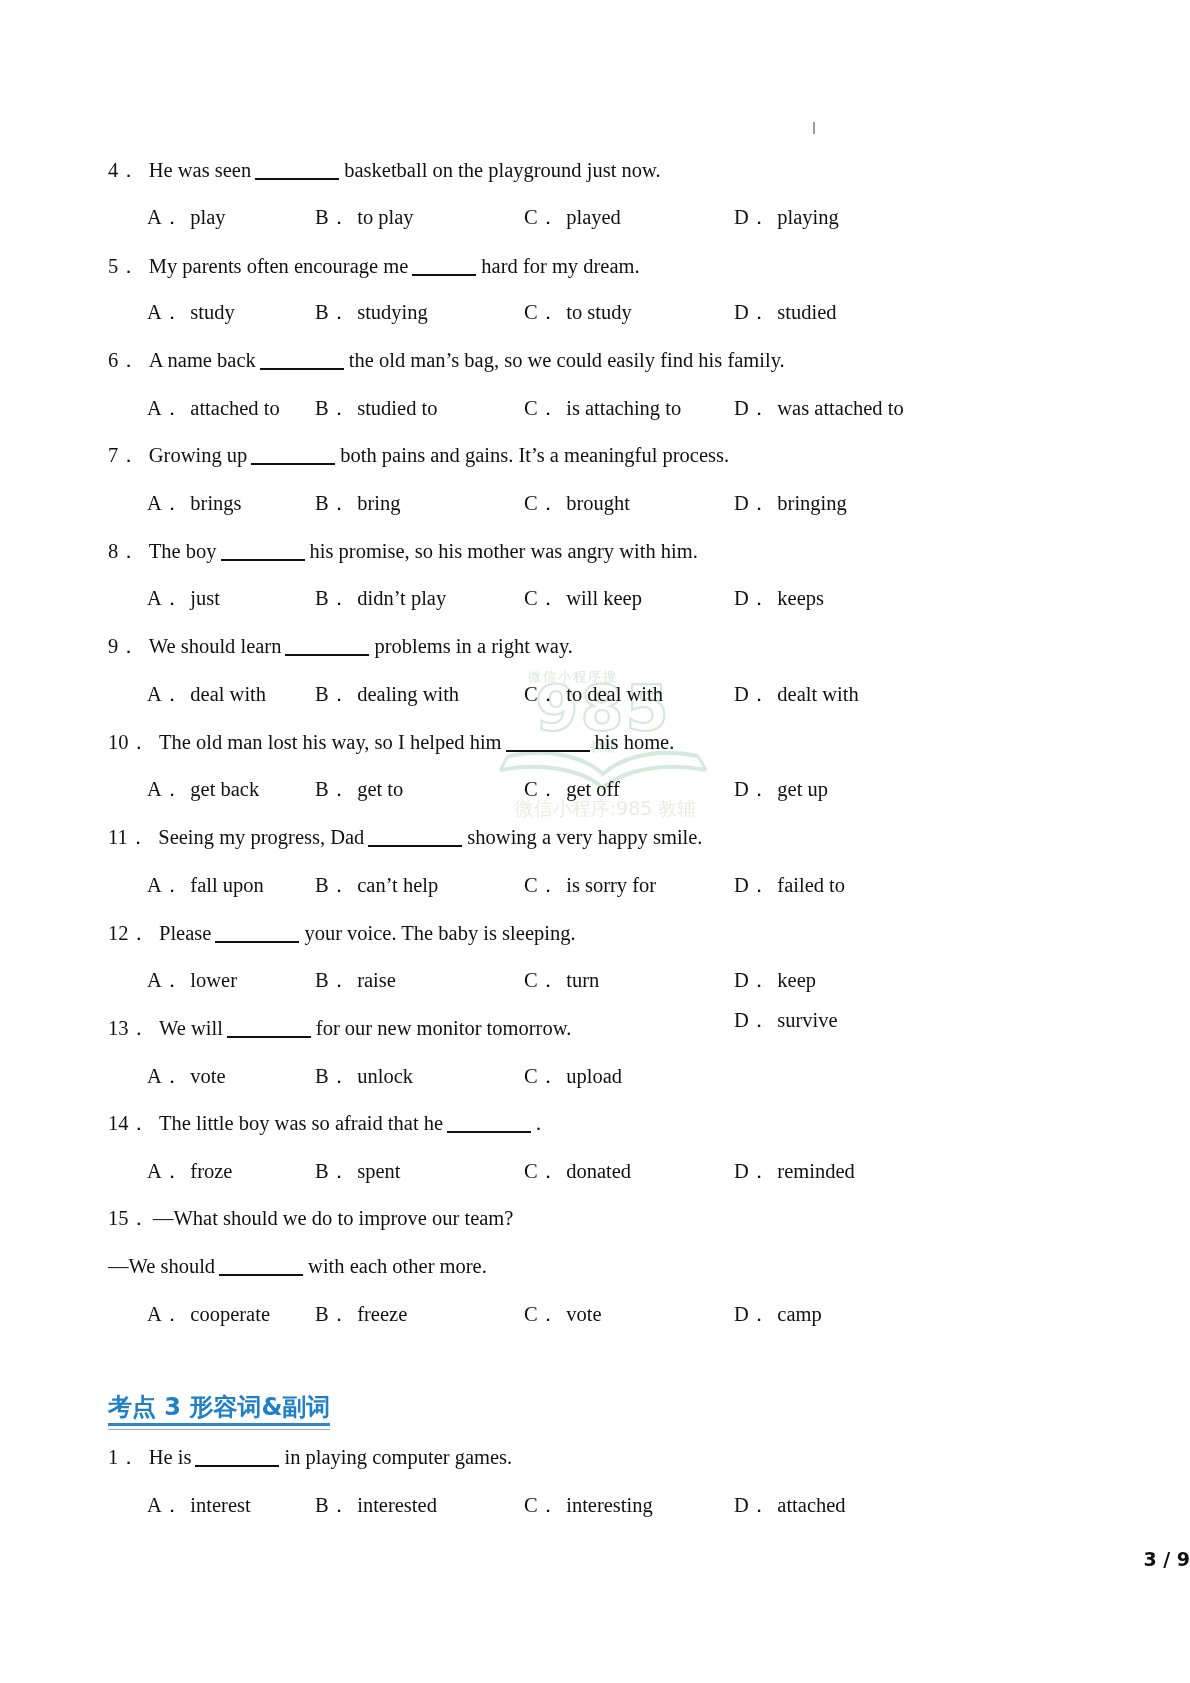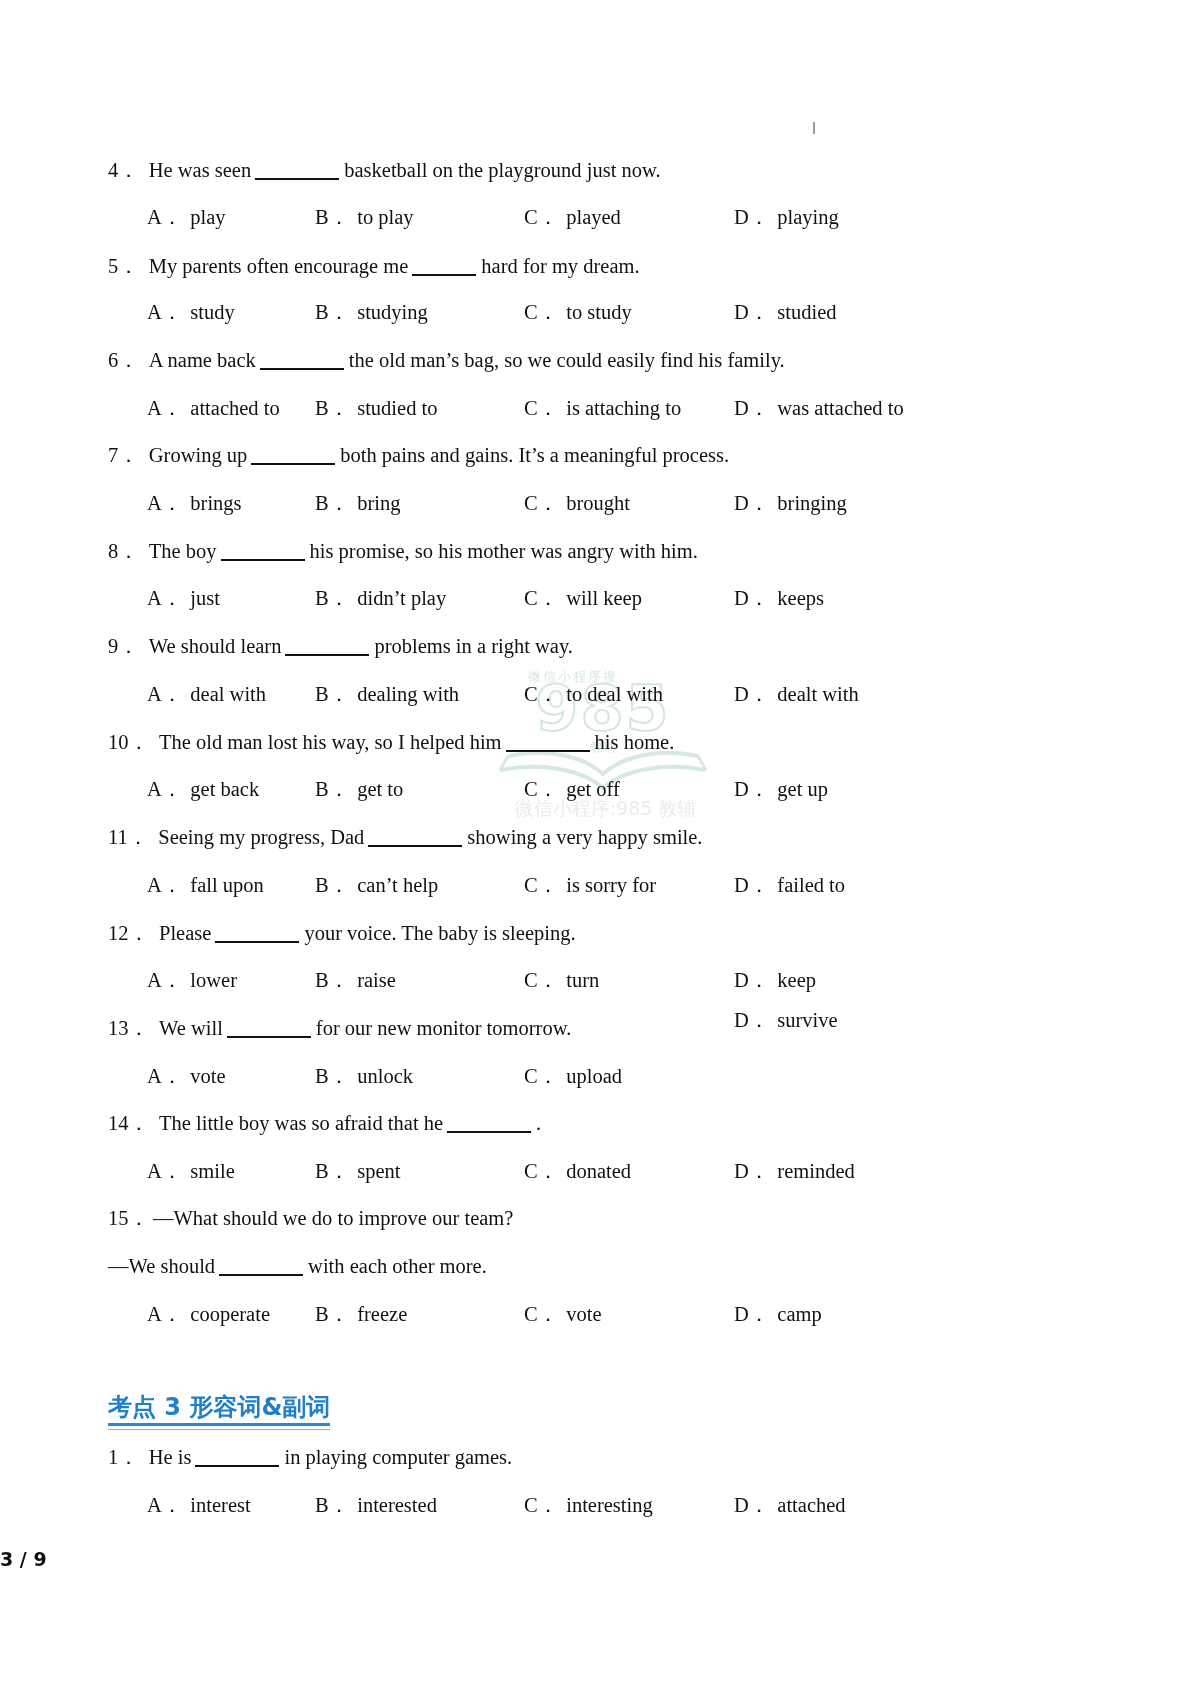--- a/index.html
+++ b/index.html
@@ -8,21 +8,21 @@
   .line { position: absolute; left: 108px; font-size: 20.5px; line-height: 26px; white-space: nowrap;
           transform: translateY(-13px); }
   .qnum { display: inline-block; margin-right: 10px; }
   .blank { display: inline-block; border-bottom: 2px solid #111; height: 18px; vertical-align: -3px; margin: 0 5px 0 4px; }
   .opt { position: absolute; font-size: 20.5px; line-height: 26px; white-space: nowrap; transform: translateY(-13px); }
   .opt .lbl { display: inline-block; margin-right: 8px; }
   .heading { position: absolute; left: 108px; top: 1392px; font-family: "DejaVu Sans", "Liberation Sans", sans-serif;
              font-weight: bold; font-size: 24px; line-height: 30px; color: #1f7fc7;
              border-bottom: 3px solid #2f86cf; padding-bottom: 1px; }
   .heading::after { content: ""; position: absolute; left: 0; right: 0; bottom: -7px; border-bottom: 1px solid #7ab4e0; }
-  .pagenum { position: absolute; left: 0; width: 1190px; top: 1548px; text-align: left;
+  .pagenum { position: absolute; left: 0; width: 1190px; top: 1548px; text-align: right;
              font-family: "DejaVu Sans", "Liberation Sans", sans-serif; font-weight: bold; font-size: 19px; color: #111; }
   .marker { position: absolute; left: 813px; top: 122px; width: 2px; height: 12px; background: #9a9a9a; }
   .watermark { position: absolute; left: 488px; top: 668px; width: 230px; height: 155px; pointer-events: none; }
   .wm-top { position: absolute; left: 40px; top: 0; width: 150px; text-align: left; font-family: "DejaVu Sans", sans-serif;
             font-size: 13px; color: #d6e8df; letter-spacing: 2px; }
   .wm-num { position: absolute; left: 30px; top: 10px; width: 170px; text-align: center; font-family: "DejaVu Sans", sans-serif;
             font-weight: bold; font-size: 62px; line-height: 62px; color: transparent; -webkit-text-stroke: 2px #d3e7dc; letter-spacing: 2px; }
   .wm-sub { position: absolute; left: 95px; top: 70px; width: 40px; text-align: center; font-family: "DejaVu Sans", sans-serif;
             font-size: 13px; color: #d6e8df; }
   .wm-book { position: absolute; left: 0; top: 58px; width: 230px; height: 70px; }
@@ -122,21 +122,21 @@
   <span class="qnum">13．</span><span>We will</span><span class="blank" style="width:84px"></span><span>for our new monitor tomorrow.</span>
 </div>
 <div class="opt" style="left:147px;top:1076px"><span class="lbl">A．</span><span>vote</span></div>
 <div class="opt" style="left:315px;top:1076px"><span class="lbl">B．</span><span>unlock</span></div>
 <div class="opt" style="left:524px;top:1076px"><span class="lbl">C．</span><span>upload</span></div>
 <div class="opt" style="left:734px;top:1020px"><span class="lbl">D．</span><span>survive</span></div>
 
 <div class="line" style="top:1123px">
   <span class="qnum">14．</span><span>The little boy was so afraid that he</span><span class="blank" style="width:84px"></span><span>.</span>
 </div>
-<div class="opt" style="left:147px;top:1171px"><span class="lbl">A．</span><span>smile</span></div>
+<div class="opt" style="left:147px;top:1171px"><span class="lbl">A．</span><span>froze</span></div>
 <div class="opt" style="left:315px;top:1171px"><span class="lbl">B．</span><span>spent</span></div>
 <div class="opt" style="left:524px;top:1171px"><span class="lbl">C．</span><span>donated</span></div>
 <div class="opt" style="left:734px;top:1171px"><span class="lbl">D．</span><span>reminded</span></div>
 
 <div class="line" style="top:1218px">
   <span class="qnum" style="margin-right:4px">15．</span><span>—What should we do to improve our team?</span>
 </div>
 <div class="line" style="top:1266px">
   <span>—We should</span><span class="blank" style="width:84px"></span><span>with each other more.</span>
 </div>

